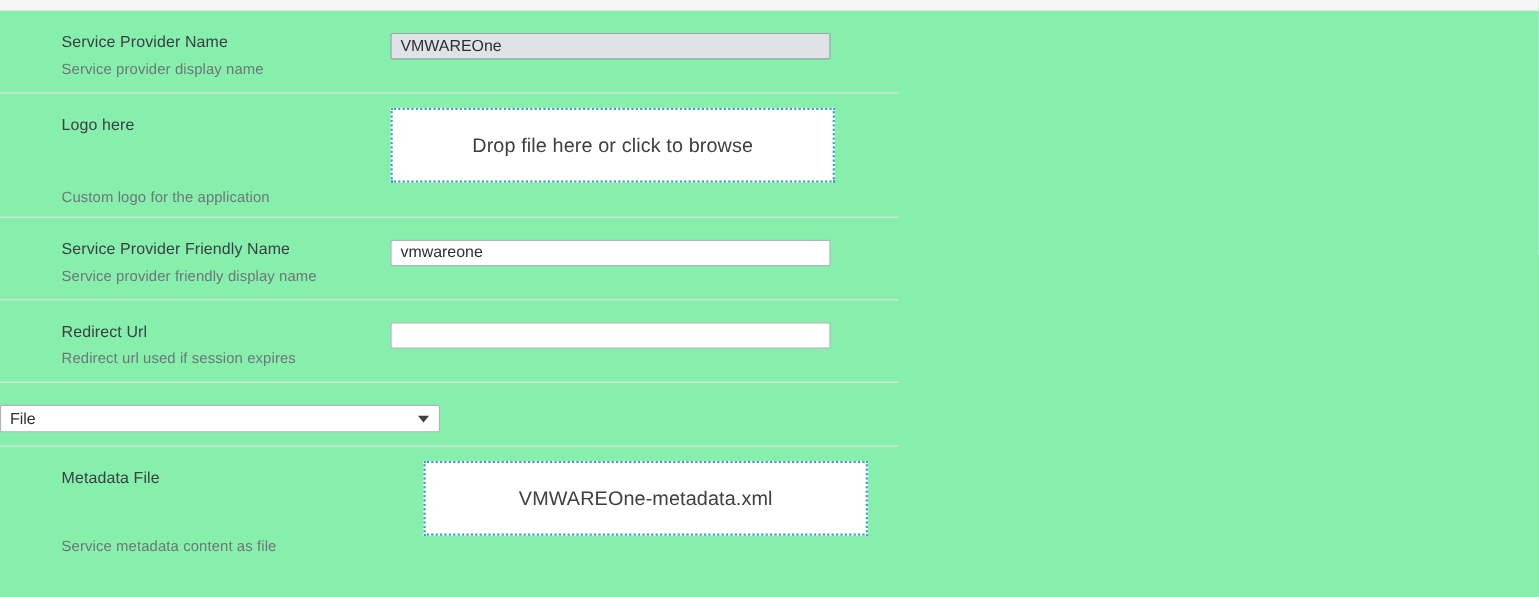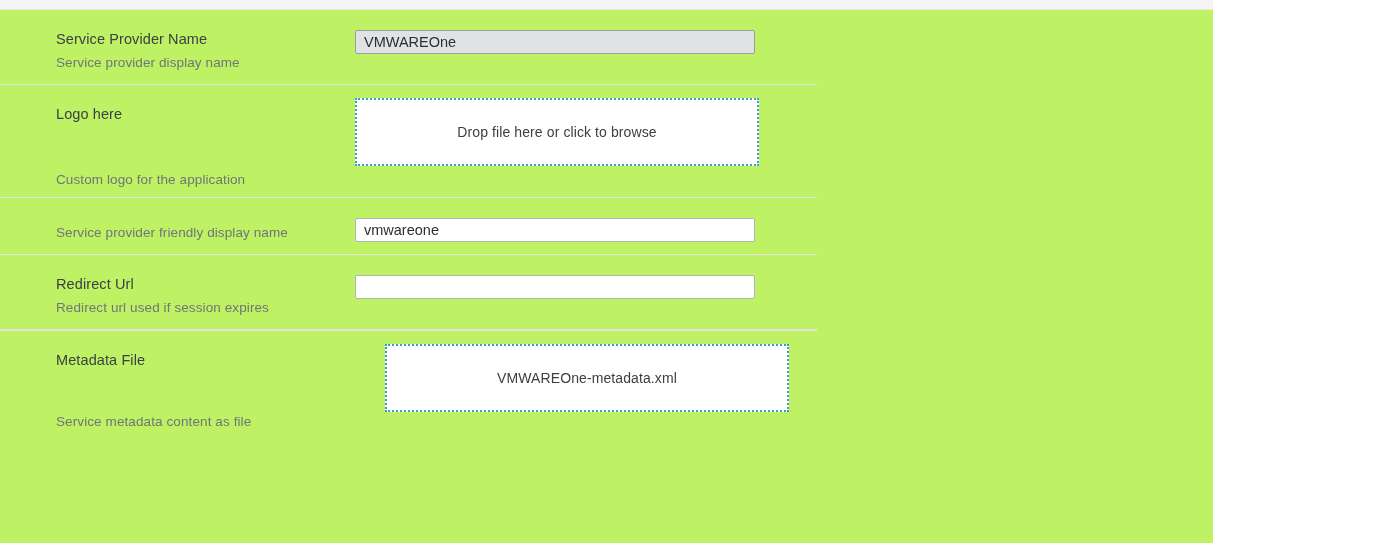--- a/index.html
+++ b/index.html
@@ -3,23 +3,23 @@
 <meta charset="utf-8">
 <style>
   html, body {
     margin: 0;
     padding: 0;
     background: #ffffff;
     font-family: "Liberation Sans", sans-serif;
   }
   .page {
     position: relative;
-    width: 1213px;
+    width: 1399px;
     height: 543px;
-    background: #bef264;
+    background: #86efac;
     overflow: hidden;
   }
   .topbar {
     position: absolute;
     top: 0;
     left: 0;
     width: 1399px;
     height: 9px;
     background: #f5f5f5;
     border-bottom: 1px solid #e8e8e8;
@@ -88,21 +88,21 @@
   }
   .dropzone {
     box-sizing: border-box;
     width: 404px;
     height: 68px;
     border: 2px dotted #3a9ec9;
     background: #ffffff;
     display: flex;
     align-items: center;
     justify-content: center;
-    font-size: 14px;
+    font-size: 18px;
     color: #3b4045;
     letter-spacing: 0.1px;
     text-align: right;
   }
   .selectwrap {
     position: relative;
     width: 400px;
     height: 25px;
   }
   select.sel {
@@ -159,38 +159,49 @@
         <div class="lbl">Logo here</div>
         <div class="hint lower">Custom logo for the application</div>
       </div>
       <div class="fieldcol">
         <div class="dropzone">Drop file here or click to browse</div>
       </div>
     </div>
 
     <div class="row row-friendly">
       <div class="labelcol">
+        <div class="lbl">Service Provider Friendly Name</div>
         <div class="hint">Service provider friendly display name</div>
       </div>
       <div class="fieldcol">
         <input class="text" type="text" value="vmwareone" style="">
       </div>
     </div>
 
     <div class="row row-redirect">
       <div class="labelcol">
         <div class="lbl">Redirect Url</div>
         <div class="hint">Redirect url used if session expires</div>
       </div>
       <div class="fieldcol">
         <input class="text" type="text" value="" style="">
       </div>
     </div>
 
     <div class="row row-upload-type">
+      <div class="fieldcol">
+        <div class="selectwrap">
+          <select class="sel">
+            <option>File</option>
+            <option>Url</option>
+            <option>Text</option>
+          </select>
+          <span class="caret"></span>
+        </div>
+      </div>
     </div>
 
     <div class="row row-meta-file">
       <div class="labelcol">
         <div class="lbl">Metadata File</div>
         <div class="hint lower2">Service metadata content as file</div>
       </div>
       <div class="fieldcol">
         <div class="dropzone">VMWAREOne-metadata.xml</div>
       </div>

